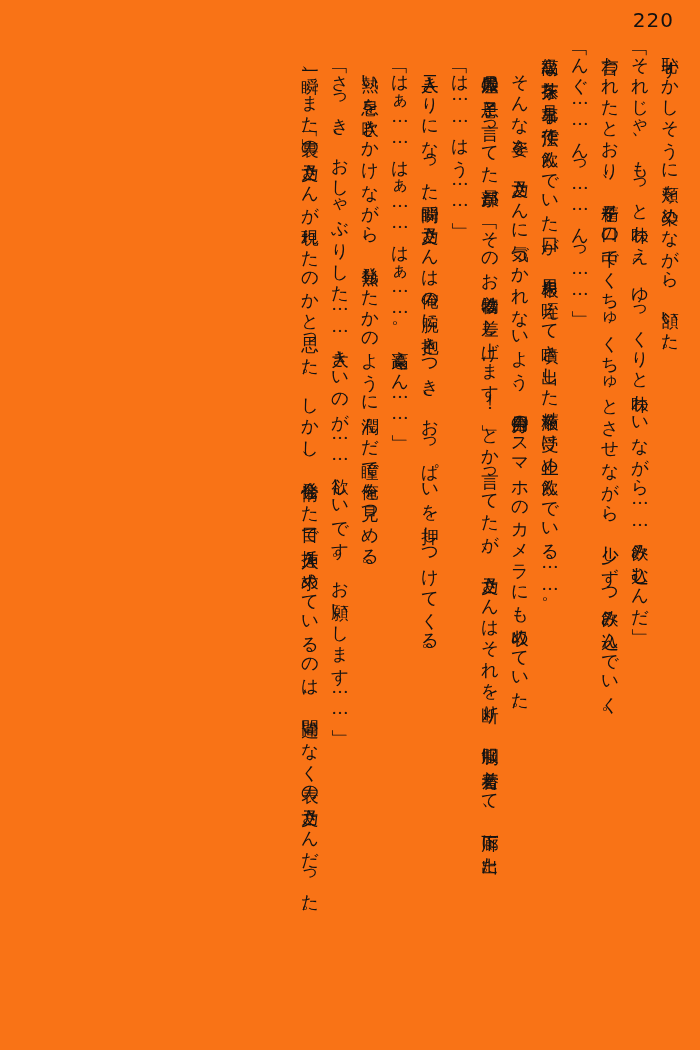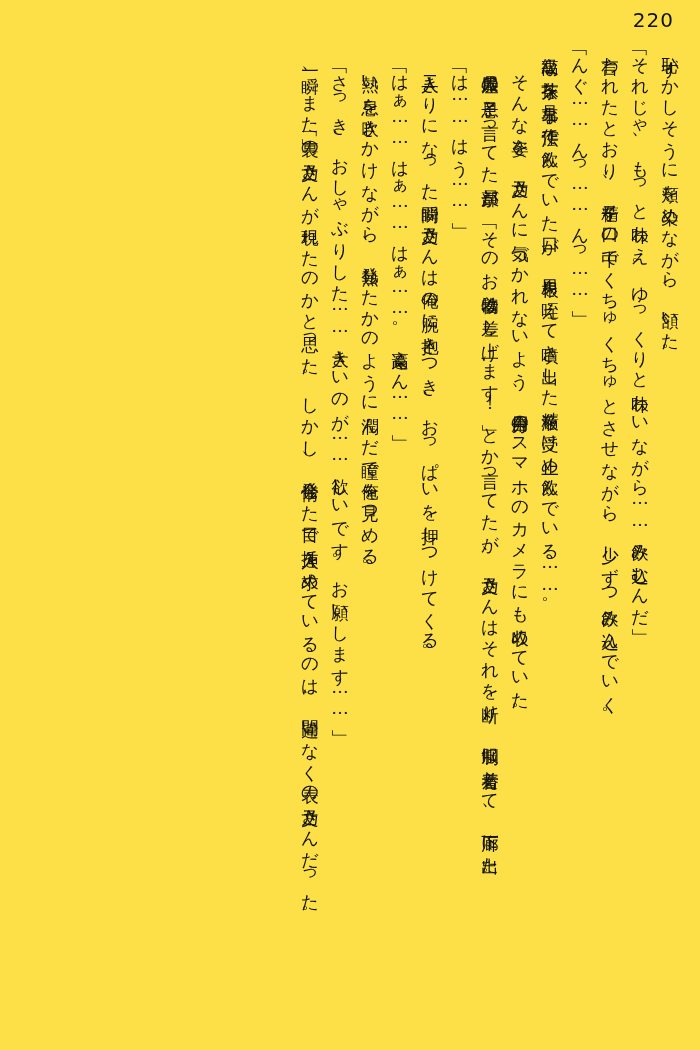--- a/index.html
+++ b/index.html
@@ -12,21 +12,21 @@
     height: 1050px;
     overflow: hidden;
     font-family: "DejaVu Serif", "Liberation Serif", serif;
     color: #111111;
   }
   .page {
     position: relative;
     width: 700px;
     height: 1050px;
     box-sizing: border-box;
-    background: #fde047;
+    background: #f97316;
   }
   .page-number {
     position: absolute;
     top: 8px;
     right: 26px;
     font-size: 20px;
     letter-spacing: 1px;
     font-family: "DejaVu Sans", "Liberation Sans", sans-serif;
     color: #111111;
   }

